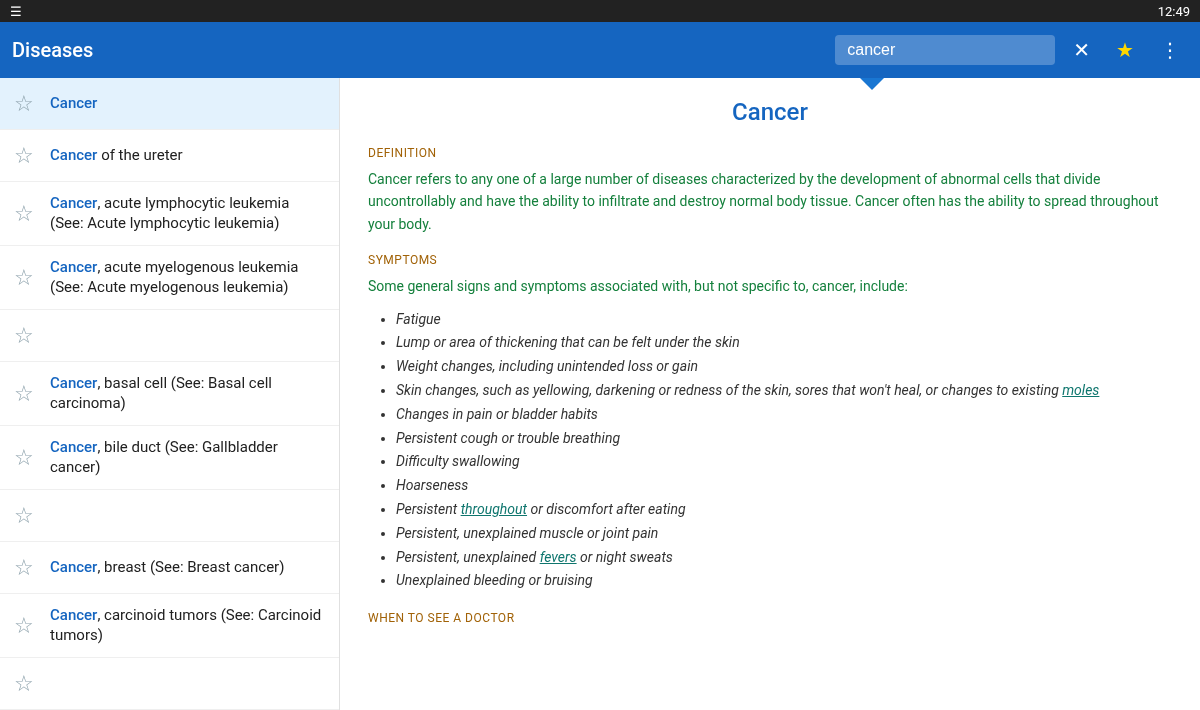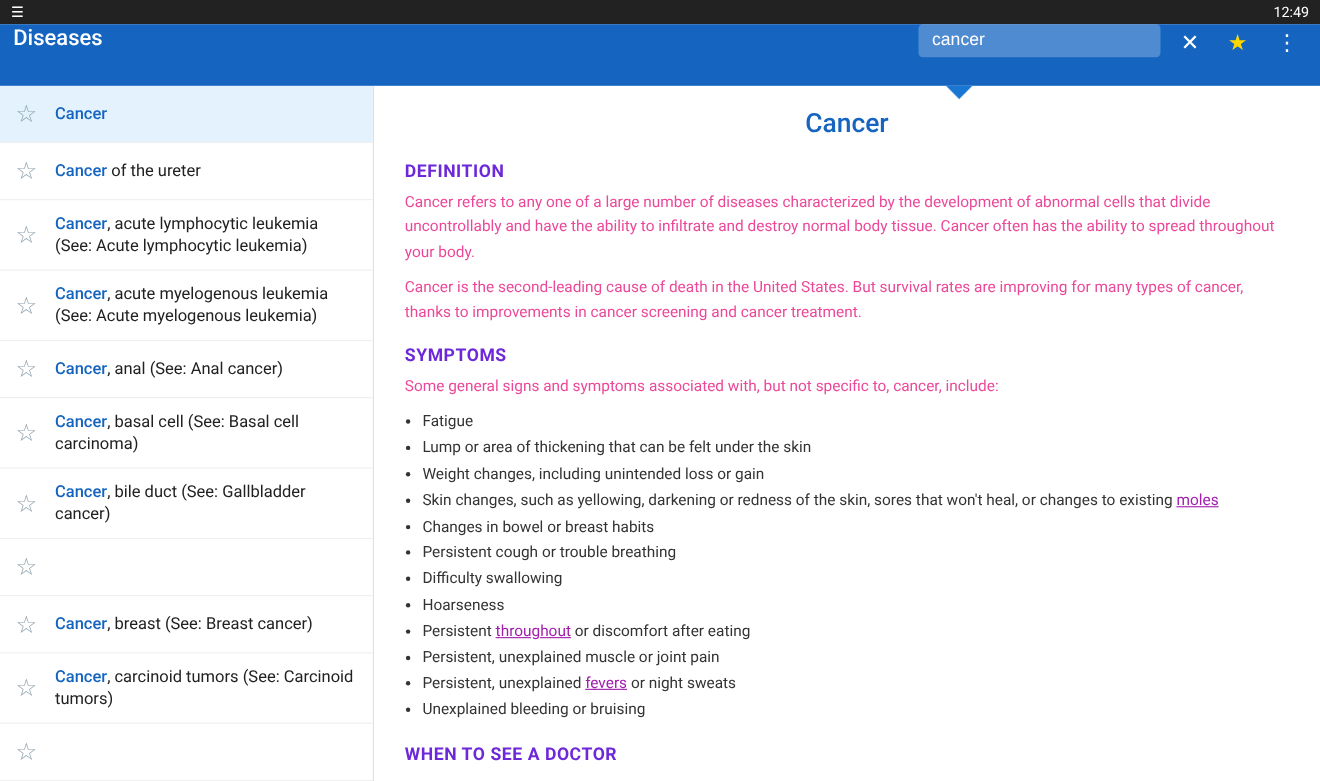--- a/index.html
+++ b/index.html
@@ -14,21 +14,21 @@
       display: flex;
       justify-content: space-between;
       align-items: center;
       height: 22px;
     }
 
     
     .app-bar {
       background: #1565C0;
       display: flex;
-      align-items: flex-start;
+      align-items: center;
       padding: 0 12px;
       height: 56px;
       color: #fff;
       gap: 10px;
       position: relative;
     }
     .app-bar-title {
       font-size: 20px;
       font-weight: 500;
       flex: 1;
@@ -119,37 +119,38 @@
       background: #fff;
     }
     .content-title {
       text-align: center;
       font-size: 24px;
       font-weight: 500;
       color: #1565C0;
       margin-bottom: 20px;
     }
     .section-heading {
-      font-size: 16px;
-      font-weight: 700;
-      color: #6d28d9;
+      font-size: 12px;
+      font-weight: 400;
+      color: #a16207;
       margin: 18px 0 8px 0;
       text-transform: uppercase;
       letter-spacing: 0.5px;
     }
     .content-text {
       font-size: 14px;
-      color: #ec4899;
+      color: #15803d;
       line-height: 1.6;
       margin-bottom: 10px;
     }
-    .content-text a, .link { color: #a21caf; text-decoration: underline; cursor: pointer; }
+    .content-text a, .link { color: #0f766e; text-decoration: underline; cursor: pointer; }
     .symptoms-list {
-      margin-left: 16px;
+      margin-left: 28px;
       margin-bottom: 10px;
+      font-style: italic;
     }
     .symptoms-list li {
       font-size: 14px;
       color: #333;
       line-height: 1.7;
       list-style: disc;
     }
   </style>
 </head>
 <body>
@@ -188,21 +189,20 @@
       <div class="list-item">
         <span class="star-icon">☆</span>
         <span class="list-item-text"><span class="highlight">Cancer</span><span>, acute lymphocytic leukemia (See: Acute lymphocytic leukemia)</span></span>
       </div>
       <div class="list-item">
         <span class="star-icon">☆</span>
         <span class="list-item-text"><span class="highlight">Cancer</span><span>, acute myelogenous leukemia (See: Acute myelogenous leukemia)</span></span>
       </div>
       <div class="list-item">
         <span class="star-icon">☆</span>
-        <span class="list-item-text"><span class="highlight">Cancer</span><span>, anal (See: Anal cancer)</span></span>
       </div>
       <div class="list-item">
         <span class="star-icon">☆</span>
         <span class="list-item-text"><span class="highlight">Cancer</span><span>, basal cell (See: Basal cell carcinoma)</span></span>
       </div>
       <div class="list-item">
         <span class="star-icon">☆</span>
         <span class="list-item-text"><span class="highlight">Cancer</span><span>, bile duct (See: Gallbladder cancer)</span></span>
       </div>
       <div class="list-item">
@@ -218,29 +218,28 @@
       </div>
       <div class="list-item">
         <span class="star-icon">☆</span>
       </div>
     </div>
 
   <div class="content-panel" id="content-panel">
   <div class="content-title">Cancer</div>
       <div class="section-heading">DEFINITION</div>
       <p class="content-text">Cancer refers to any one of a large number of diseases characterized by the development of abnormal cells that divide uncontrollably and have the ability to infiltrate and destroy normal body tissue. Cancer often has the ability to spread throughout your body.</p>
-      <p class="content-text">Cancer is the second-leading cause of death in the United States. But survival rates are improving for many types of cancer, thanks to improvements in cancer screening and cancer treatment.</p>
       <div class="section-heading">SYMPTOMS</div>
       <p class="content-text">Some general signs and symptoms associated with, but not specific to, cancer, include:</p>
       <ul class="symptoms-list">
         <li>Fatigue</li>
         <li>Lump or area of thickening that can be felt under the skin</li>
         <li>Weight changes, including unintended loss or gain</li>
         <li>Skin changes, such as yellowing, darkening or redness of the skin, sores that won't heal, or changes to existing <a class="link">moles</a></li>
-        <li>Changes in bowel or breast habits</li>
+        <li>Changes in pain or bladder habits</li>
         <li>Persistent cough or trouble breathing</li>
         <li>Difficulty swallowing</li>
         <li>Hoarseness</li>
         <li>Persistent <a class="link">throughout</a> or discomfort after eating</li>
         <li>Persistent, unexplained muscle or joint pain</li>
         <li>Persistent, unexplained <a class="link">fevers</a> or night sweats</li>
         <li>Unexplained bleeding or bruising</li>
       </ul>
       <div class="section-heading">When to see a doctor</div>
     </div>

